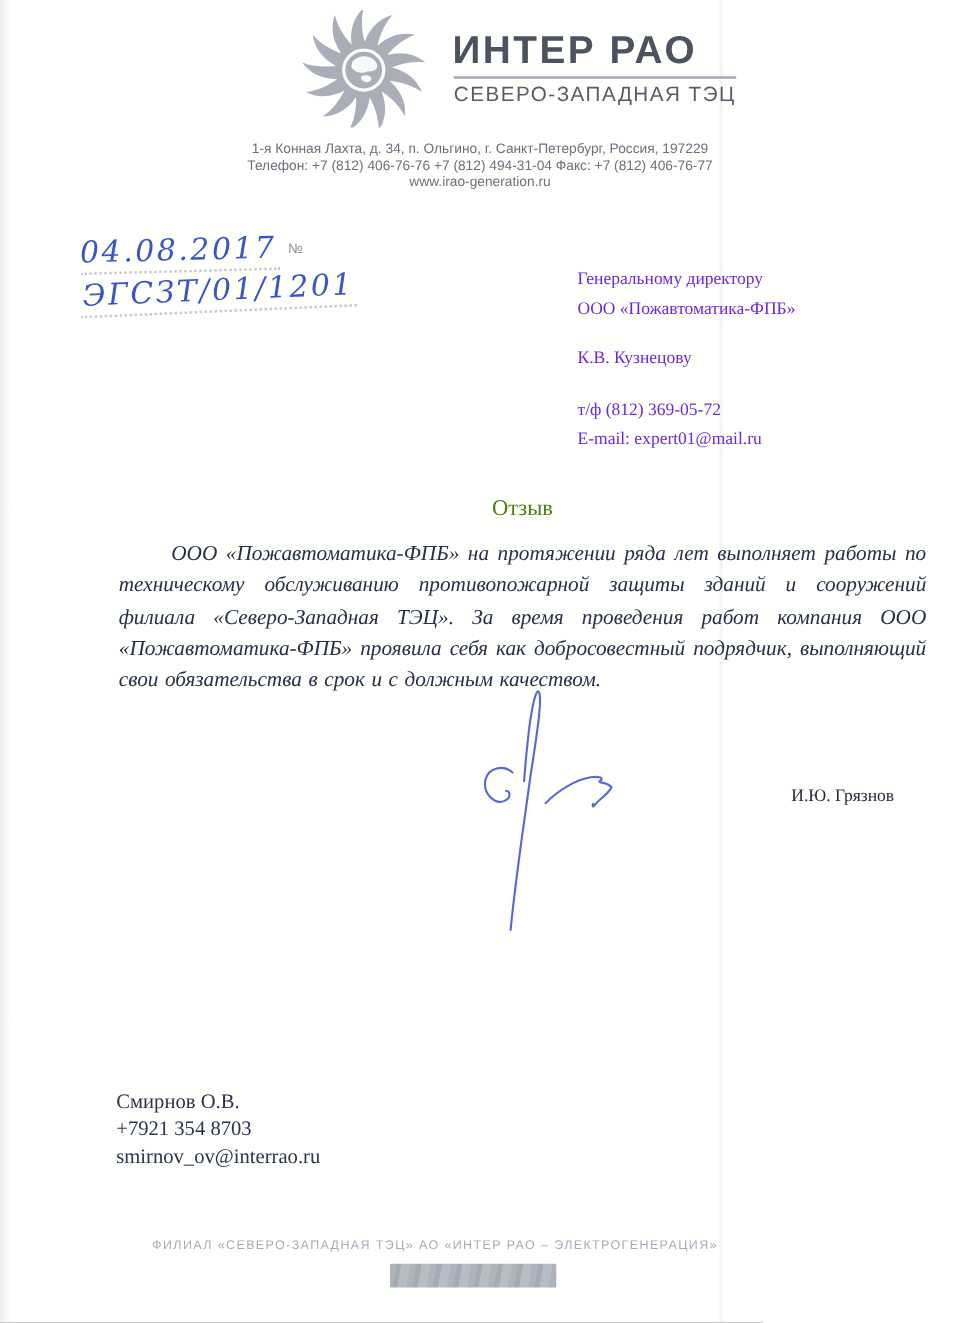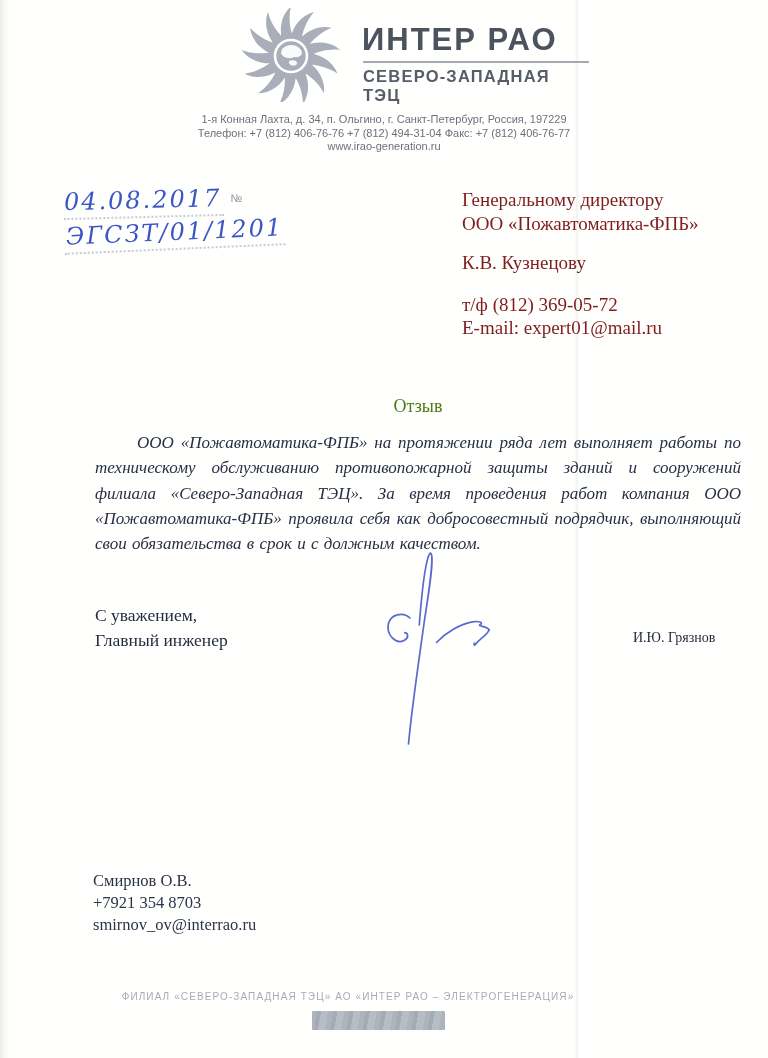--- a/index.html
+++ b/index.html
@@ -29,21 +29,21 @@
     font-weight:bold;font-size:31px;letter-spacing:2px;
     color:#4d535e;
   }
   .brand-rule{
     position:absolute;left:363px;top:61px;width:226px;height:2px;
     background:#868d98;opacity:.75;
   }
   .branch{
     position:absolute;left:363px;top:67px;width:230px;
     font-family:"Liberation Sans", sans-serif;
-    font-size:16.5px;letter-spacing:1.2px;color:#575d68;font-weight:700;
+    font-size:16.5px;letter-spacing:1.2px;color:#575d68;font-weight:400;
   }
   .address{
     position:absolute;left:134px;top:113px;width:500px;
     text-align:center;
     font-family:"Liberation Sans", sans-serif;
     font-size:11px;line-height:13.5px;color:#6a717d;
   }
   
   .refline{position:absolute;left:64px;top:186px;width:330px;}
   .hw{
@@ -57,22 +57,22 @@
   }
   .hw-date{transform:rotate(-1.5deg);border-bottom:2px dotted #c6cad2;padding:0 3px 2px 0;}
   .no-sign{
     font-family:"Liberation Sans", sans-serif;font-style:normal;
     font-size:11px;color:#8a8f99;display:inline-block;margin:0 4px 0 6px;
     vertical-align:6px;
   }
   .hw-num{transform:rotate(-2.5deg);border-bottom:2px dotted #c6cad2;padding:0 2px 2px 2px;}
   
   .recipient{
-    position:absolute;left:462px;top:188px;width:280px;
-    font-size:19px;line-height:23.5px;color:#7f1d1d;
+    position:absolute;left:462px;top:212px;width:280px;
+    font-size:14px;line-height:23.5px;color:#6d28d9;
   }
   .recipient .gap1{height:16px;}
   .recipient .gap2{height:18px;}
   
   .doc-title{
     position:absolute;left:95px;top:396px;width:646px;
     text-align:center;font-size:18px;color:#4d7c0f;
   }
   .doc-para{
     position:absolute;left:95px;top:430px;width:646px;
@@ -161,24 +161,20 @@
     <div class="gap1"></div>
     <div>К.В. Кузнецову</div>
     <div class="gap2"></div>
     <div>т/ф (812) 369-05-72</div>
     <div>E-mail: expert01@mail.ru</div>
   </div>
 
   <div class="doc-title">Отзыв</div>
   <p class="doc-para">ООО «Пожавтоматика-ФПБ» на протяжении ряда лет выполняет работы по техническому обслуживанию противопожарной защиты зданий и сооружений филиала «Северо-Западная ТЭЦ». За время проведения работ компания ООО «Пожавтоматика-ФПБ» проявила себя как добросовестный подрядчик, выполняющий свои обязательства в срок и с должным качеством.</p>
 
-  <div class="closing">
-    <div>С уважением,</div>
-    <div>Главный инженер</div>
-  </div>
 
   <svg class="signature-svg" width="120" height="208" viewBox="378 546 120 208" aria-hidden="true">
     <g fill="none" stroke="#4a5ec9" stroke-width="1.7" stroke-linecap="round" opacity="0.92">
       <path d="M 408.5 744 C 412 706 419 660 424.5 620 C 429.5 588 433.5 562 431.5 554.5 C 429.5 548.5 425.5 563 422.5 590 C 420.8 606 419.8 617 419.3 625"></path>
       <path d="M 410 618 C 403 611.5 390.5 614 388.3 624 C 386.2 635 396 644.5 404 640.5 C 408.8 638.2 408.6 633 404.8 632.6"></path>
       <path d="M 436.5 642.5 C 446 632.5 461 623.5 472.5 621.8 C 479.5 620.8 483.5 622.6 480.2 624.6 C 477 626.6 485.8 625.2 489.2 629.8 C 486.5 635.6 479.8 638.8 475.8 644 C 474.2 646.2 473.8 645 474.4 643"></path>
     </g>
   </svg>
 
   <div class="signer">И.Ю. Грязнов</div>

